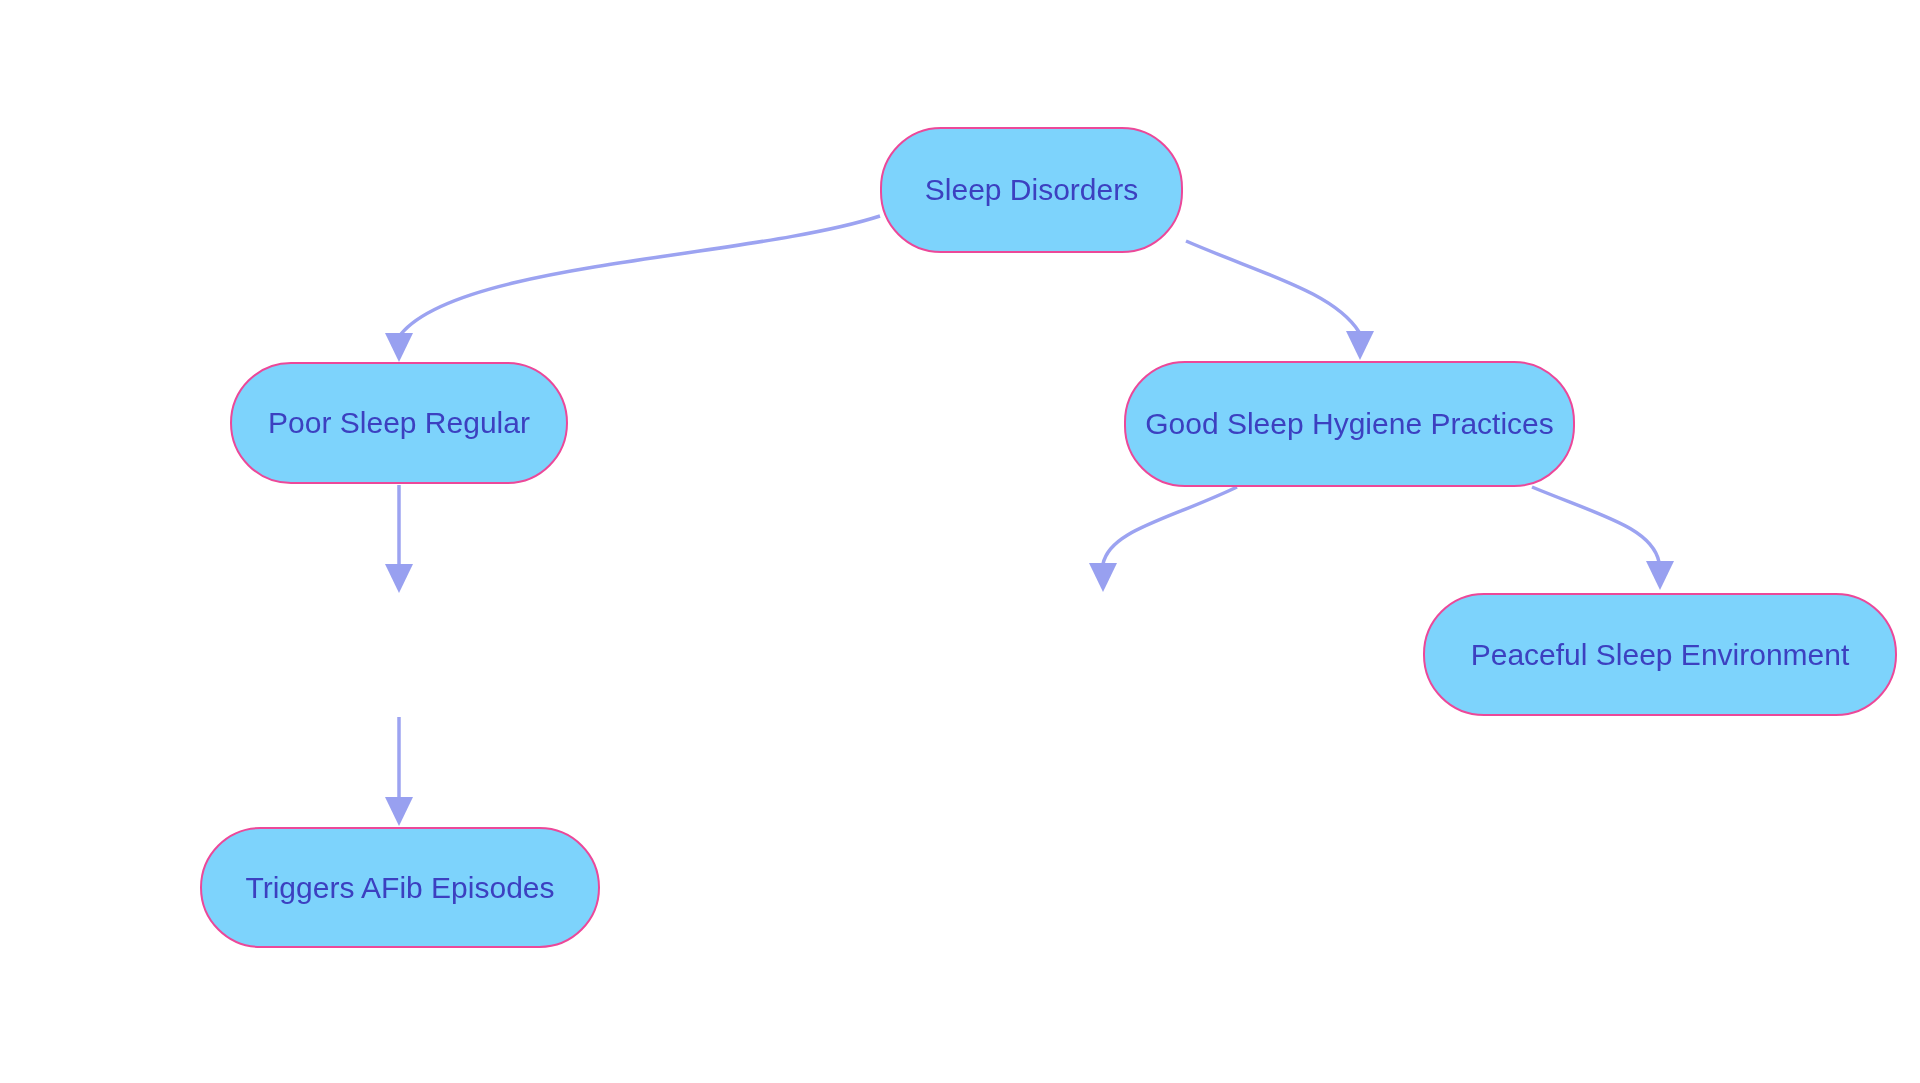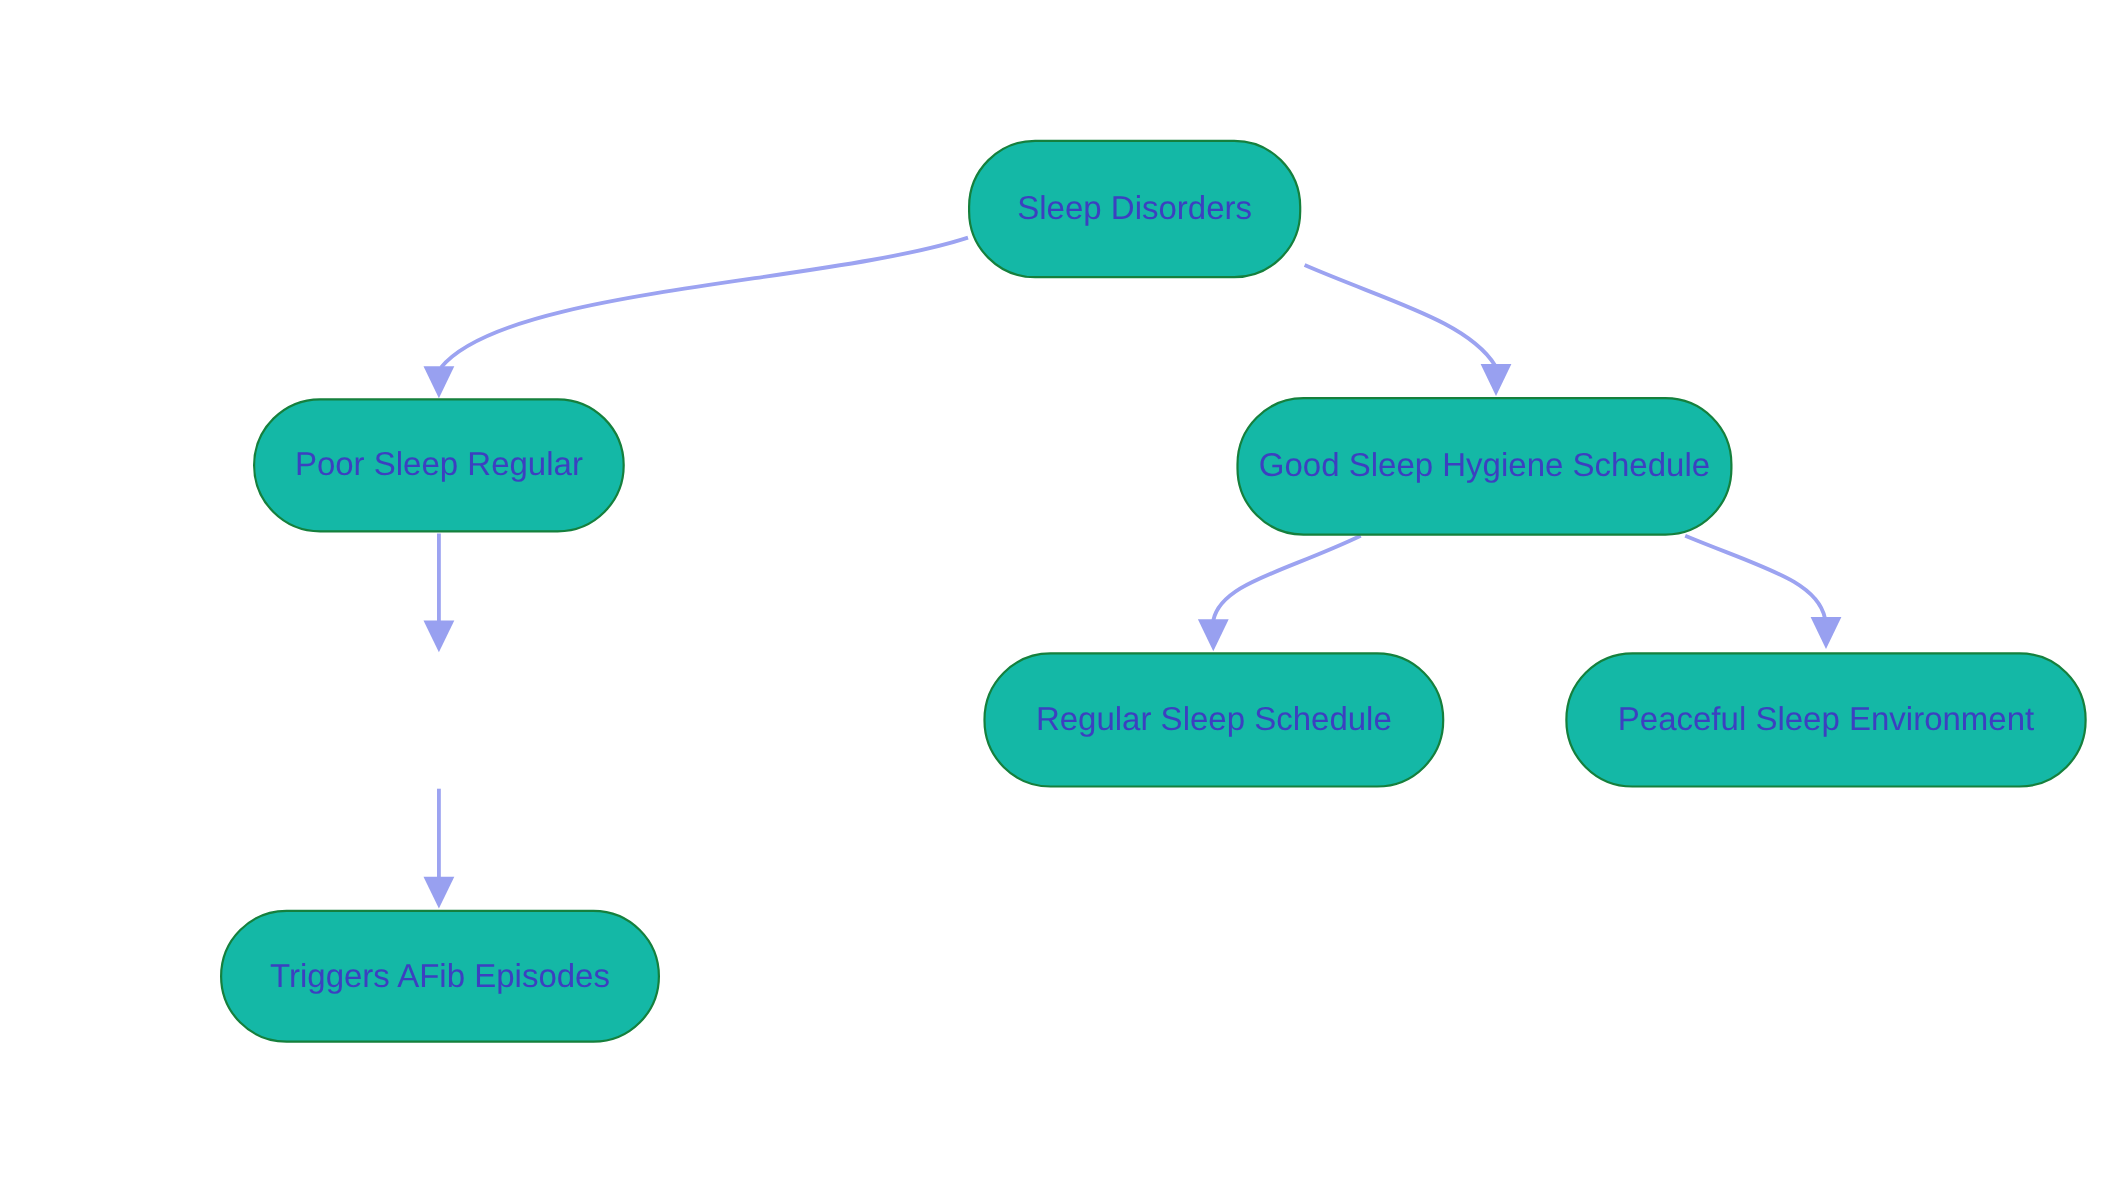--- a/index.html
+++ b/index.html
@@ -27,22 +27,22 @@
     stroke: #9ca3f1;
     stroke-width: 3.5;
   }
   .arrowhead {
     fill: #98a0f0;
     stroke: none;
   }
   .node {
     position: absolute;
     box-sizing: border-box;
-    background: #14b8a6;
-    border: 2px solid #15803d;
+    background: #7dd3fc;
+    border: 2px solid #ec4899;
     border-radius: 61px;
     color: #3c40c0;
     font-size: 30px;
     display: flex;
     align-items: center;
     justify-content: center;
     text-align: center;
     white-space: nowrap;
     padding: 0 24px;
   }
@@ -77,22 +77,21 @@
     <polygon class="arrowhead" points="1089,563 1117,563 1103,592"></polygon>
 
     <path class="edge" d="M 1532 487 C 1602 516, 1652 528, 1659 562"></path>
     <polygon class="arrowhead" points="1646,561 1674,561 1660,590"></polygon>
   </svg>
 
   <div class="node" id="node-sleep-disorders">Sleep Disorders</div>
 
   <div class="node" id="node-poor-sleep-quality">Poor Sleep Regular</div>
 
-  <div class="node" id="node-good-sleep-hygiene">Good Sleep Hygiene Schedule</div>
+  <div class="node" id="node-good-sleep-hygiene">Good Sleep Hygiene Practices</div>
 
 
-  <div class="node" id="node-regular-sleep-schedule">Regular Sleep Schedule</div>
 
   <div class="node" id="node-peaceful-sleep-environment">Peaceful Sleep Environment</div>
 
   <div class="node" id="node-triggers-afib-episodes">Triggers AFib Episodes</div>
 
 </div>
 
 </body></html>

